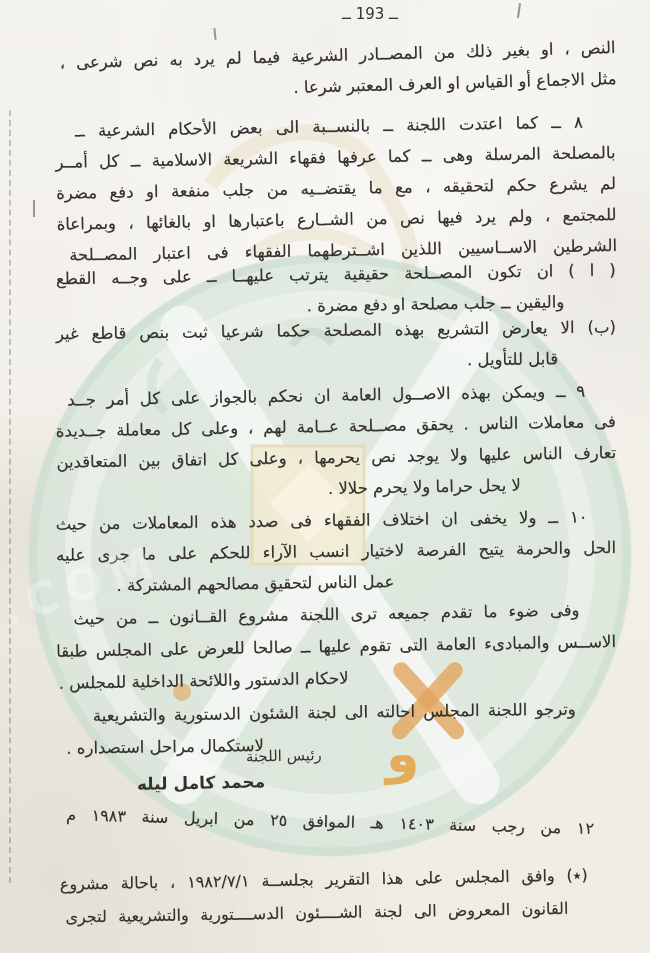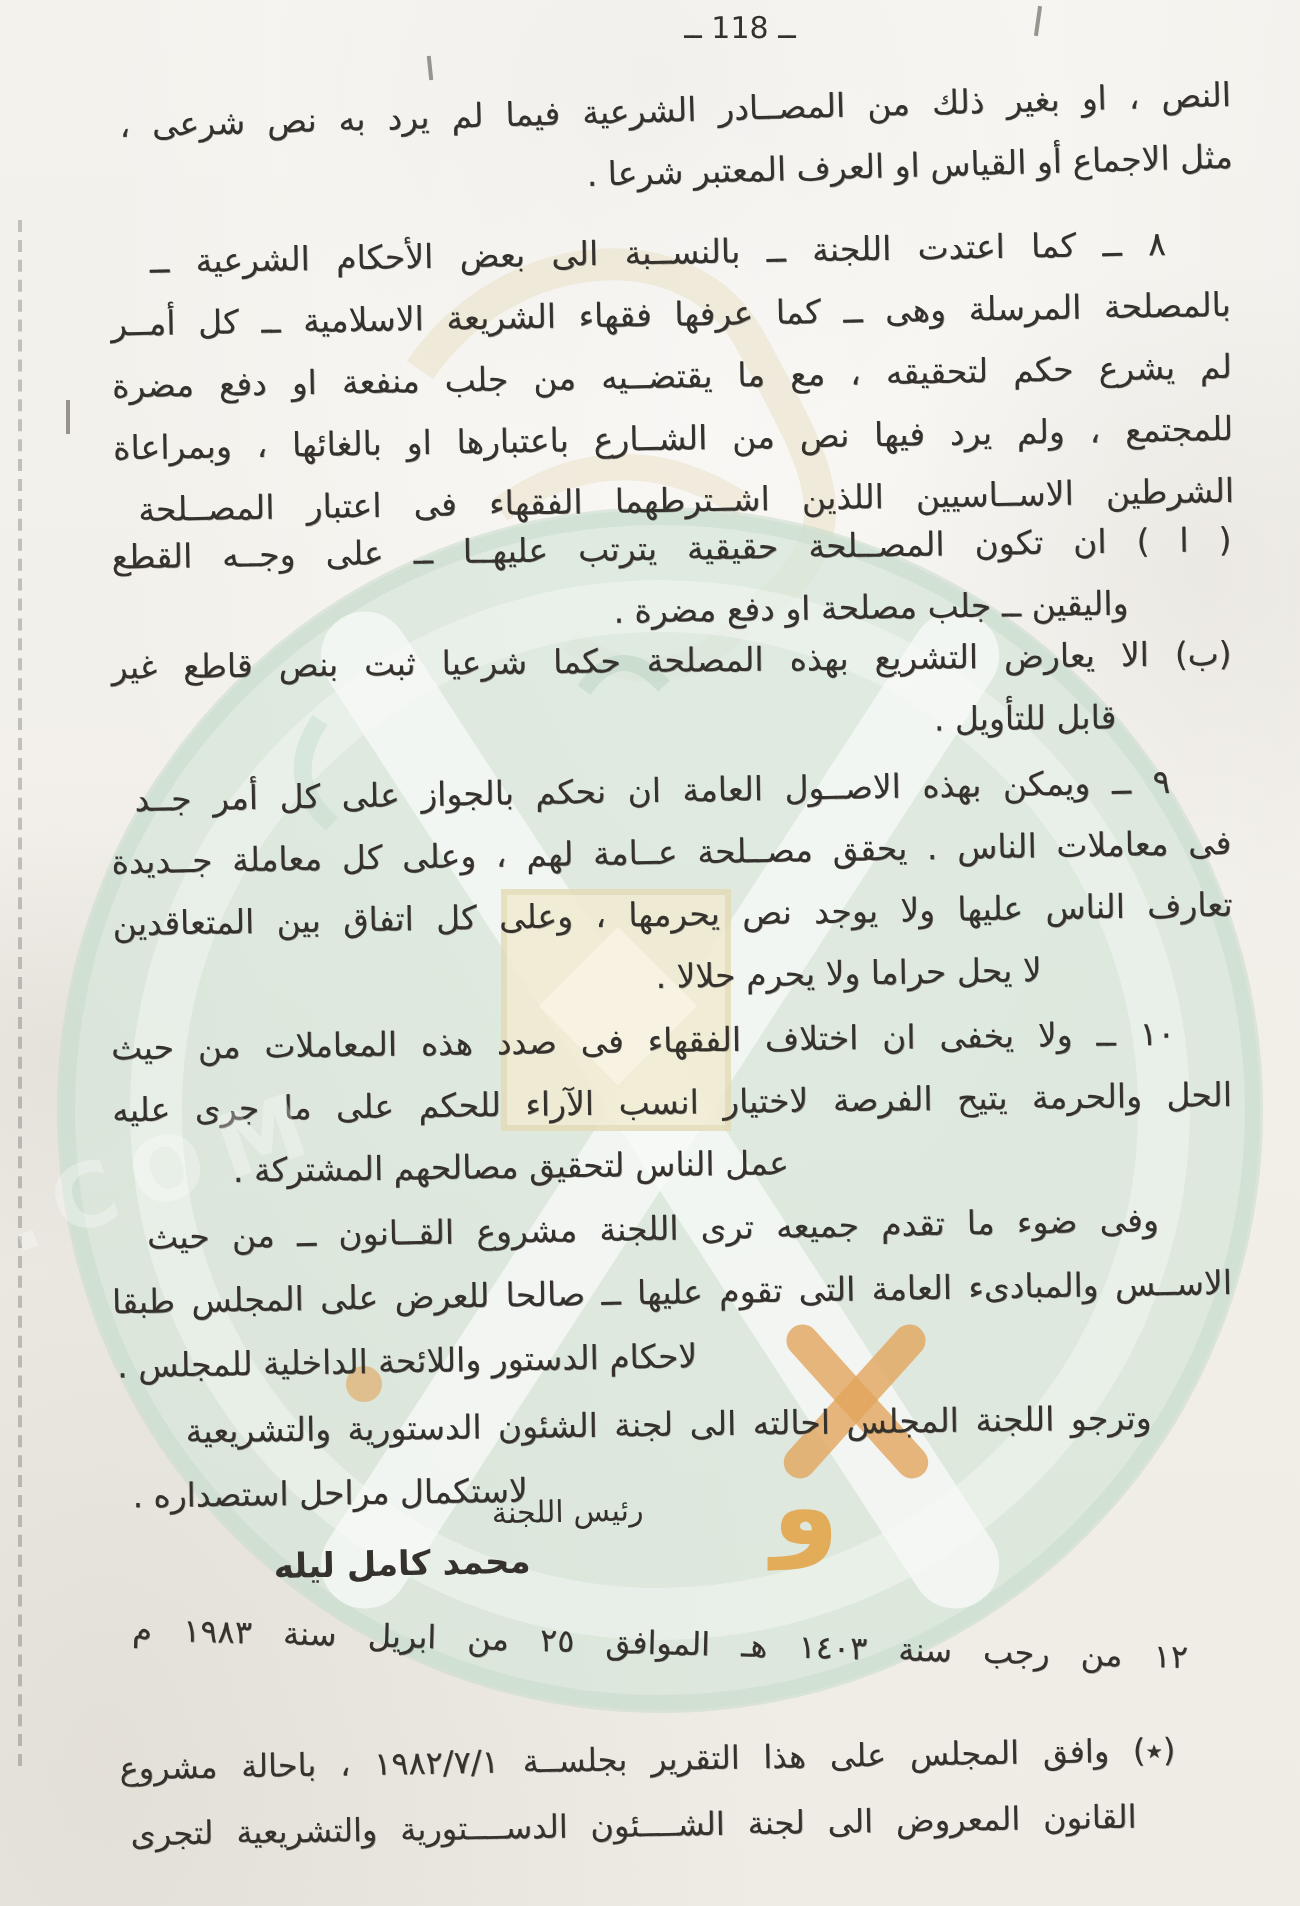--- a/index.html
+++ b/index.html
@@ -67,21 +67,21 @@
     <path d="M160 360 q-20 30 6 52" fill="none" stroke="#c4dbc9" stroke-width="9" opacity="0.45"></path>
   </svg>
 
   <div class="edge-dash"></div>
   <div class="tick" style="left:518px;top:3px;height:15px;transform:rotate(8deg);"></div>
   <div class="tick" style="left:214px;top:28px;height:12px;transform:rotate(-6deg);"></div>
   <div class="tick" style="left:33px;top:200px;height:17px;"></div>
 
   <div class="textlayer">
 
-    <div class="pagenum">ــ 118 ــ</div>
+    <div class="pagenum">ــ 193 ــ</div>
 
     <div class="block" style="top:40px;transform:rotate(-1.6deg);">
       <div class="line j" style="padding-left:22px;">النص ، او بغير ذلك من المصــادر الشرعية فيما لم يرد به نص شرعى ،</div>
       <div class="line r">مثل الاجماع أو القياس او العرف المعتبر شرعا .</div>
     </div>
 
     <div class="block" style="top:111px;transform:rotate(-1deg);">
       <div class="line j" style="padding-right:32px;padding-left:38px;">٨ ــ كما اعتدت اللجنة ــ بالنســبة الى بعض الأحكام الشرعية ــ</div>
       <div class="line j">بالمصلحة المرسلة وهى ــ كما عرفها فقهاء الشريعة الاسلامية ــ كل أمــر</div>
       <div class="line j">لم يشرع حكم لتحقيقه ، مع ما يقتضــيه من جلب منفعة او دفع مضرة</div>

